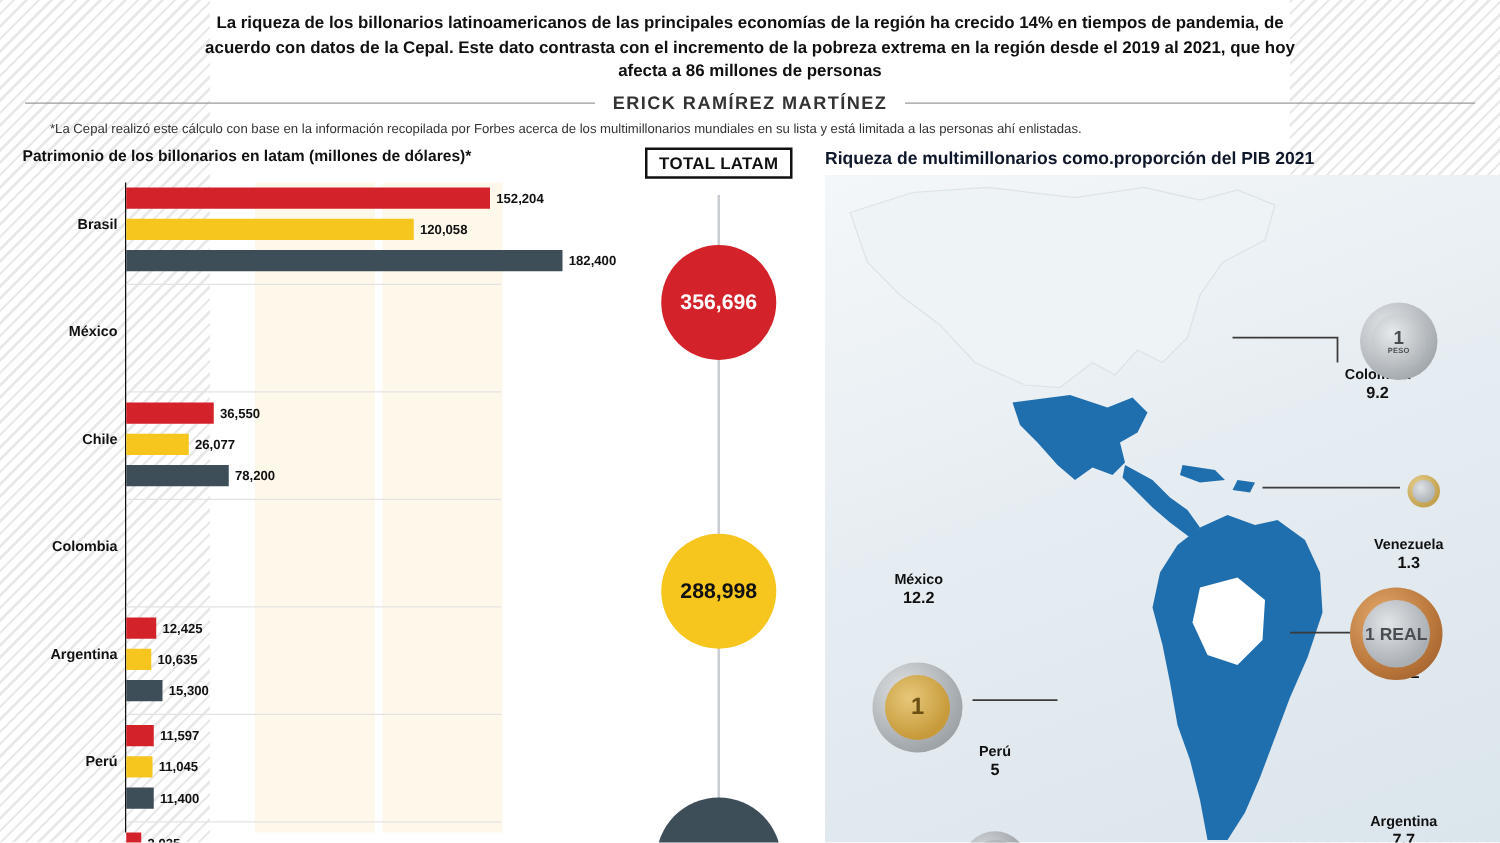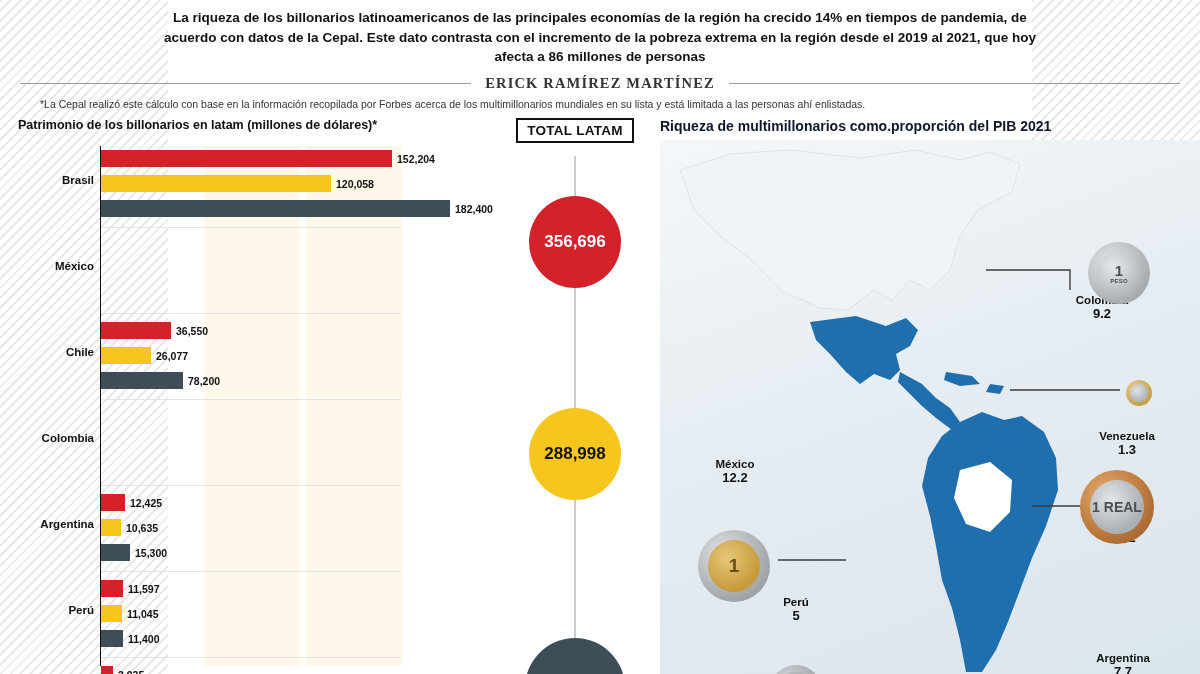--- a/index.html
+++ b/index.html
@@ -25,21 +25,21 @@
   .page { position:absolute; inset:0; z-index:1; }
 
   
   .headline {
     width:880px; margin:0 auto; padding-top:8px;
     text-align:center; font-size:13.5px; line-height:1.45;
     font-weight:600; color:#111;
   }
   .byline-wrap {
     width:1160px; margin:8px auto 4px; position:relative;
-    display:flex; align-items:center; justify-content:flex-end;font-family:Liberation Serif, serif;
+    display:flex; align-items:center; justify-content:flex-end;
   }
   .byline-wrap:before, .byline-wrap:after {
     content:""; flex:1; height:1px; background:#9b9b9b;
   }
   .byline {
     padding:0 14px; font-size:14.5px; letter-spacing:.08em;
     font-weight:700; color:#333; white-space:nowrap;
   }
   .footnote {
     width:1160px; margin:6px auto 0; padding-left:20px;
@@ -81,21 +81,21 @@
     display:inline-block; border:2px solid #111; padding:3px 9px;
     font-size:13.5px; font-weight:700; letter-spacing:.02em; background:#fff;
   }
   .mid-line { position:absolute; left:74px; top:38px; width:2px; height:510px; background:#c9ccd0; }
   .circle {
     position:absolute; left:50%; transform:translateX(-50%);
     border-radius:50%; display:flex; align-items:center; justify-content:center;
     font-weight:700; color:#fff;
   }
   .c1 { width:92px; height:92px; background:#d3222a; top:78px; font-size:17px; }
-  .c2 { width:92px; height:92px; background:#f6c61f; top:290px; font-size:17px; color:#111; }
+  .c2 { width:92px; height:92px; background:#f6c61f; top:309px; font-size:17px; color:#111; }
   .c3 { width:100px; height:100px; background:#3e4e59; top:520px; font-size:17px; }
 
   
   .right-panel { position:absolute; left:660px; top:0; width:540px; height:556px; }
   .map-title { font-size:14px; font-weight:700; color:#0f172a; }
   .mapwrap { position:absolute; left:0; top:22px; width:540px; height:534px; }
   .mapbg {
     position:absolute; inset:0;
     background:linear-gradient(160deg,#f4f7f9 0%, #e6edf2 45%, #dbe5ec 100%);
   }

